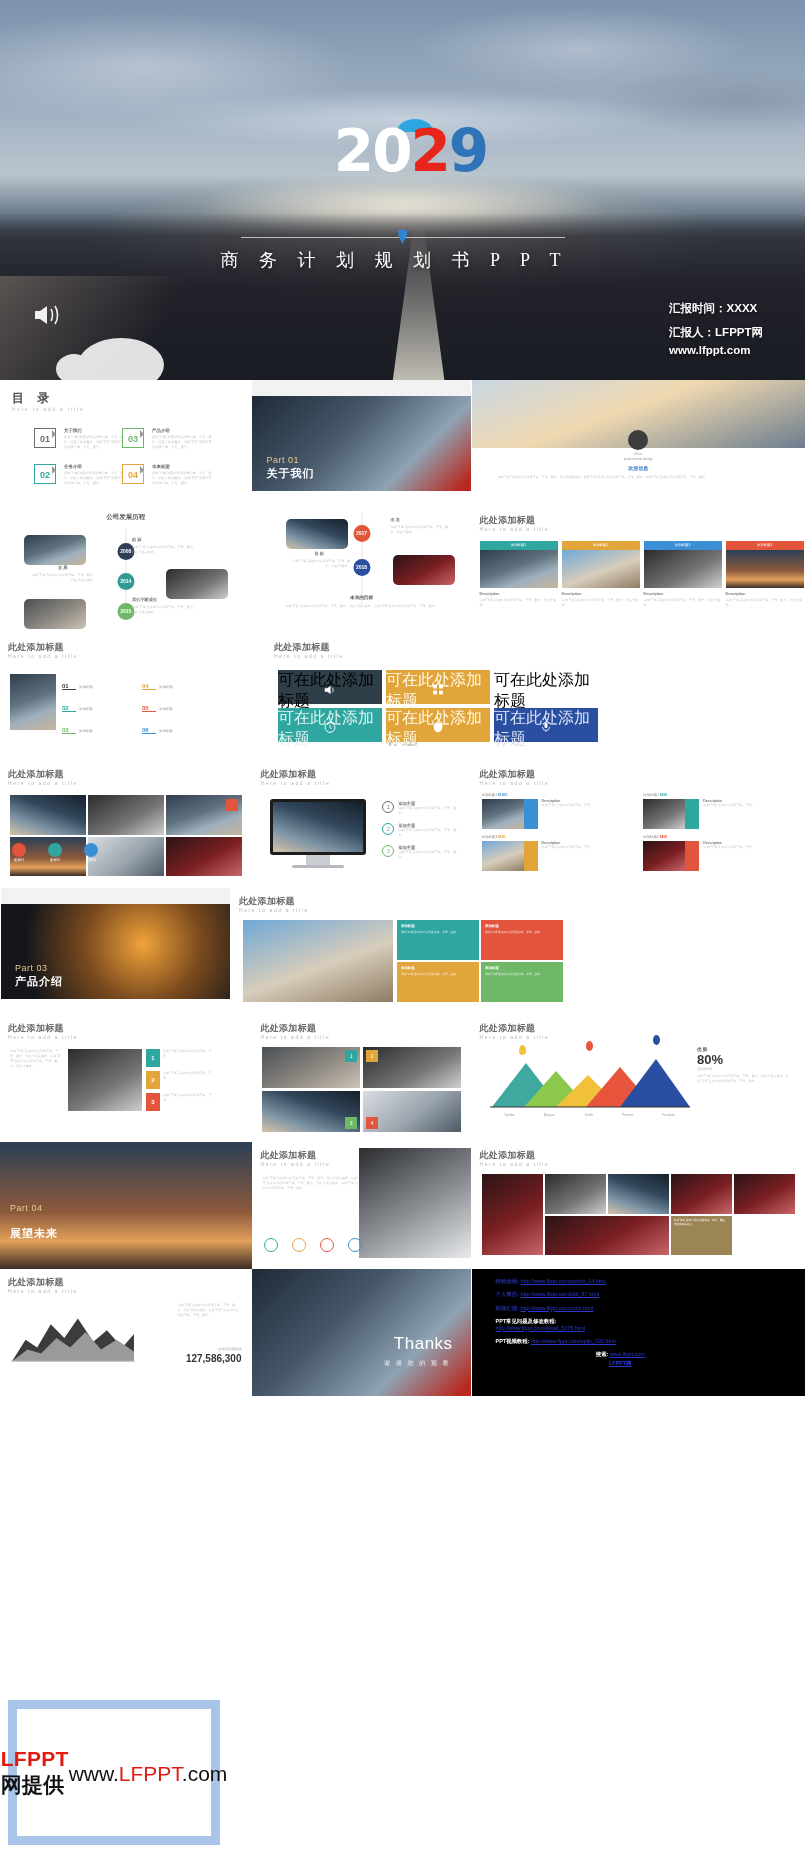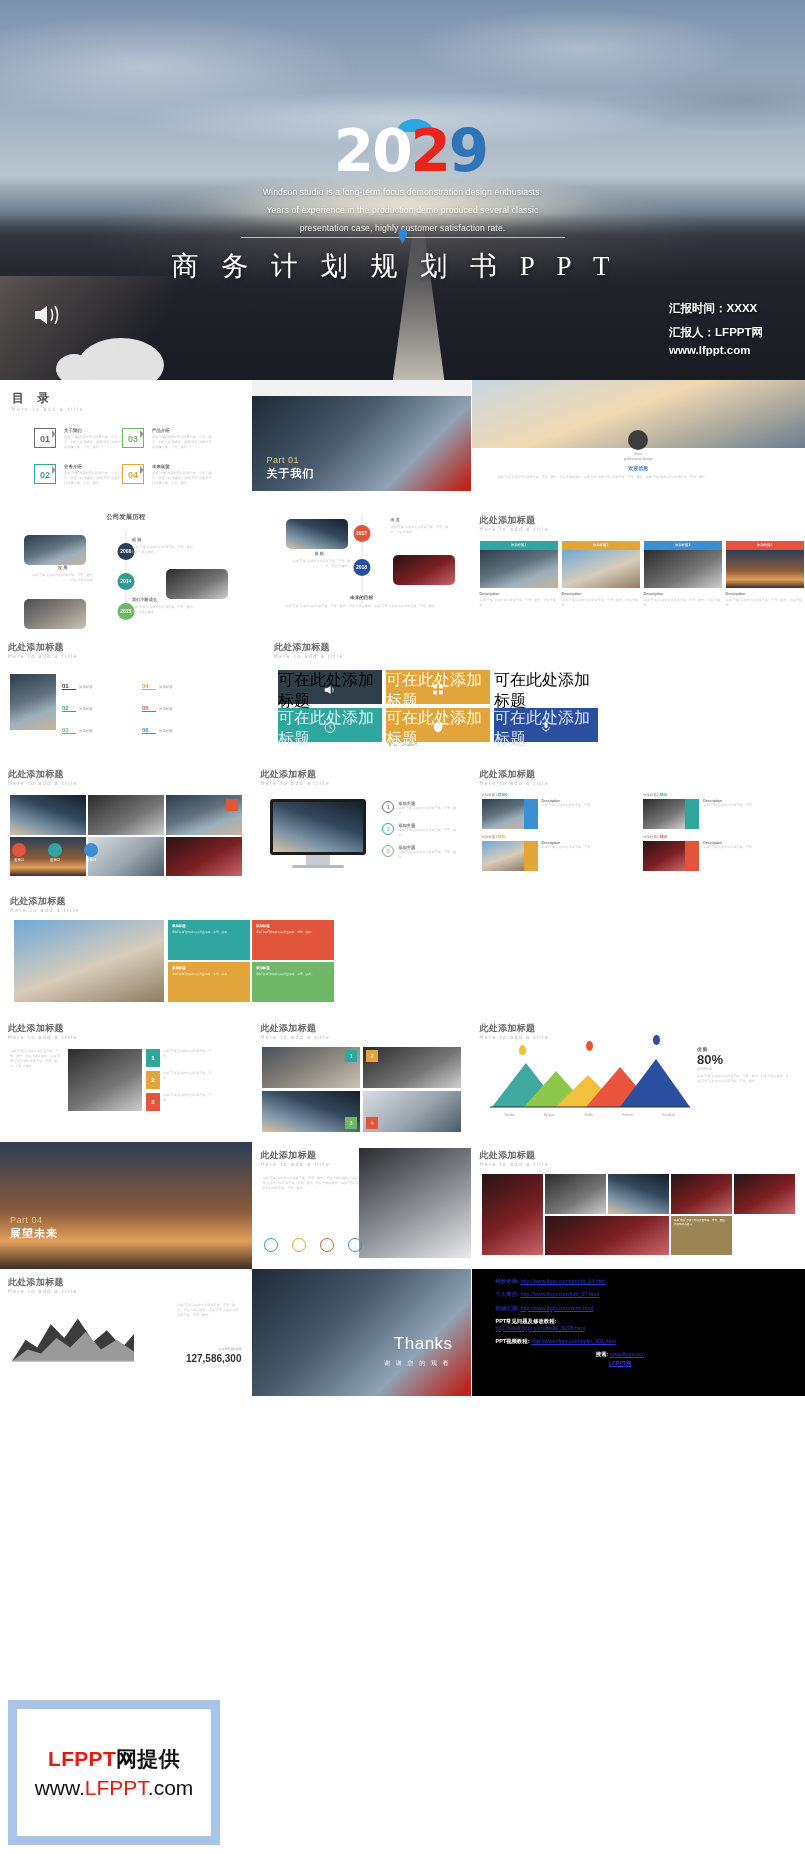--- a/index.html
+++ b/index.html
@@ -56,21 +56,21 @@
               width: 36px; height: 13px; background:#2ba6e0; border-radius: 50% 50% 0 0 / 100% 100% 0 0; }
   .hero-sub { position:absolute; top: 183px; left: 0; right: 0; text-align:center;
               color: rgba(255,255,255,.93); font-size: 8.6px; line-height: 2.1; letter-spacing: .15px;
               text-shadow: 0 1px 2px rgba(0,0,0,.35); }
   .hero-rule { position:absolute; top: 237px; left: 50%; transform: translateX(-50%);
                width: 324px; height: 1px; background: rgba(255,255,255,.65); }
   .hero-pin { position:absolute; top: 230px; left: 50%; transform: translateX(-50%);
               width: 9px; height: 14px; background:#2f86d6;
               clip-path: polygon(50% 100%, 0% 38%, 0% 0%, 100% 0%, 100% 38%); }
   .hero-title { position:absolute; top: 248px; left:0; right:16px; text-align:center;
-                color:#fff; font-size: 27px; letter-spacing: 8px; font-weight: 400;
+                color:#fff; font-size: 18px; letter-spacing: 8px; font-weight: 400;
                 font-family:"Liberation Serif", serif; text-shadow: 0 2px 5px rgba(0,0,0,.5); }
   .hero-meta { position:absolute; right: 42px; top: 300px; text-align:left;
                color:#fff; font-size: 11.5px; font-weight:700; line-height: 1.55;
                text-shadow: 0 1px 3px rgba(0,0,0,.6); }
   .hero-meta .gap { display:block; height: 6px; }
   .speaker-icon { position:absolute; left: 32px; top: 302px; width: 30px; height: 26px; }
   .wm-blob { position:absolute; left: 78px; bottom: -12px; width: 86px; height: 54px;
              background:#f2f2f2; border-radius: 50%; opacity:.92; }
   .wm-blob::after { content:""; position:absolute; left:-22px; top: 16px; width: 36px; height: 30px;
              background:#f2f2f2; border-radius:50%; }
@@ -144,21 +144,21 @@
   .lk { font-size: 5.4px; line-height: 1.25; margin-bottom: 6.5px; color:#2f3fd0; }
   .lk b { color:#23309c; }
   .lk a { color:#2a3ad0; text-decoration: underline; }
   .lk.white { color:#ffffff; }
   .lk.white b { color:#ffffff; }
   .lk.center { text-align:center; padding-right: 60px; }
 
   
   .wm { position:absolute; left: 8px; top: 1700px; width: 212px; height: 145px;
         background:#a8c4e8; padding: 9px; }
-  .wm-inner { width:100%; height:100%; background:#fff; display:flex; flex-direction:column;
+  .wm-inner { width:100%; height:100%; background:#fff; display:flex; flex-direction:row;
               align-items:center; justify-content:center; }
   .wm-l1 { font-size: 21px; font-weight:700; letter-spacing:.3px; }
   .wm-l2 { font-size: 21px; font-weight:400; margin-top: 3px; }
   .red { color:#e21b12; }
   .blk-t { color:#111; }
 </style>
 </head>
 <body>
 
 <div class="page">
@@ -166,25 +166,20 @@
   <div class="hero">
     <div class="hero-clouds"></div>
     <div class="hero-sun"></div>
     <div class="hero-road"></div>
 
     <div class="year-cap"></div>
     <div class="year">
       <span class="y-2">2</span><span class="y-0">0</span><span class="y-2-2">2</span><span class="y-9">9</span>
     </div>
 
-    <div class="hero-sub">
-      <div>Windson studio is a long-term focus demonstration design enthusiasts.</div>
-      <div>Years of experience in the production demo produced several classic</div>
-      <div>presentation case, highly customer satisfaction rate.</div>
-    </div>
 
     <div class="hero-rule"></div>
     <div class="hero-pin"></div>
 
     <div class="hero-title">商 务 计 划 规 划 书 P P T</div>
 
     <div class="hero-meta">
       <div>汇报时间：XXXX</div>
       <span class="gap"></span>
       <div>汇报人：LFPPT网</div>
@@ -536,20 +531,28 @@
             </div>
           </div>
         </div>
       </div>
     </div>
 
     <div class="row">
 
       <div class="gap-h"></div>
 
+      <div class="cell mid">
+        <div class="sl">
+          <div class="part-band"></div>
+          <div class="part-img img-puzzle"></div>
+          <div class="part-no">Part 03</div>
+          <div class="part-tt">产品介绍</div>
+        </div>
+      </div>
       <div class="gap-h"></div>
 
       <div class="cell right">
         <div class="sl">
           <div class="ttl">此处添加标题</div>
           <div class="ttl-sub">Here to add a title</div>
           <div class="img-euro" style="position:absolute;left:12px;top:32px;width:150px;height:82px;"></div>
           <div style="position:absolute;left:166px;top:32px;display:grid;grid-template-columns:82px 82px;grid-template-rows:40px 40px;gap:2px;">
             <div style="background:#2fa6a0;padding:4px;">
               <div style="font-size:3.4px;color:#fff;font-weight:700;">添加标题</div>
@@ -656,21 +659,21 @@
           </div>
         </div>
       </div>
     </div>
 
     <div class="row">
 
       <div class="cell">
         <div class="sl">
           <div class="img-sunset" style="position:absolute;inset:0;"></div>
-          <div class="part-no" style="bottom:44px;left:10px;">Part 04</div>
+          <div class="part-no" style="bottom:56px;left:10px;">Part 04</div>
           <div class="part-tt" style="bottom:28px;left:10px;">展望未来</div>
         </div>
       </div>
       <div class="gap-h"></div>
 
       <div class="cell mid">
         <div class="sl">
           <div class="ttl">此处添加标题</div>
           <div class="ttl-sub">Here to add a title</div>
           <div style="position:absolute;left:10px;top:34px;width:102px;">

